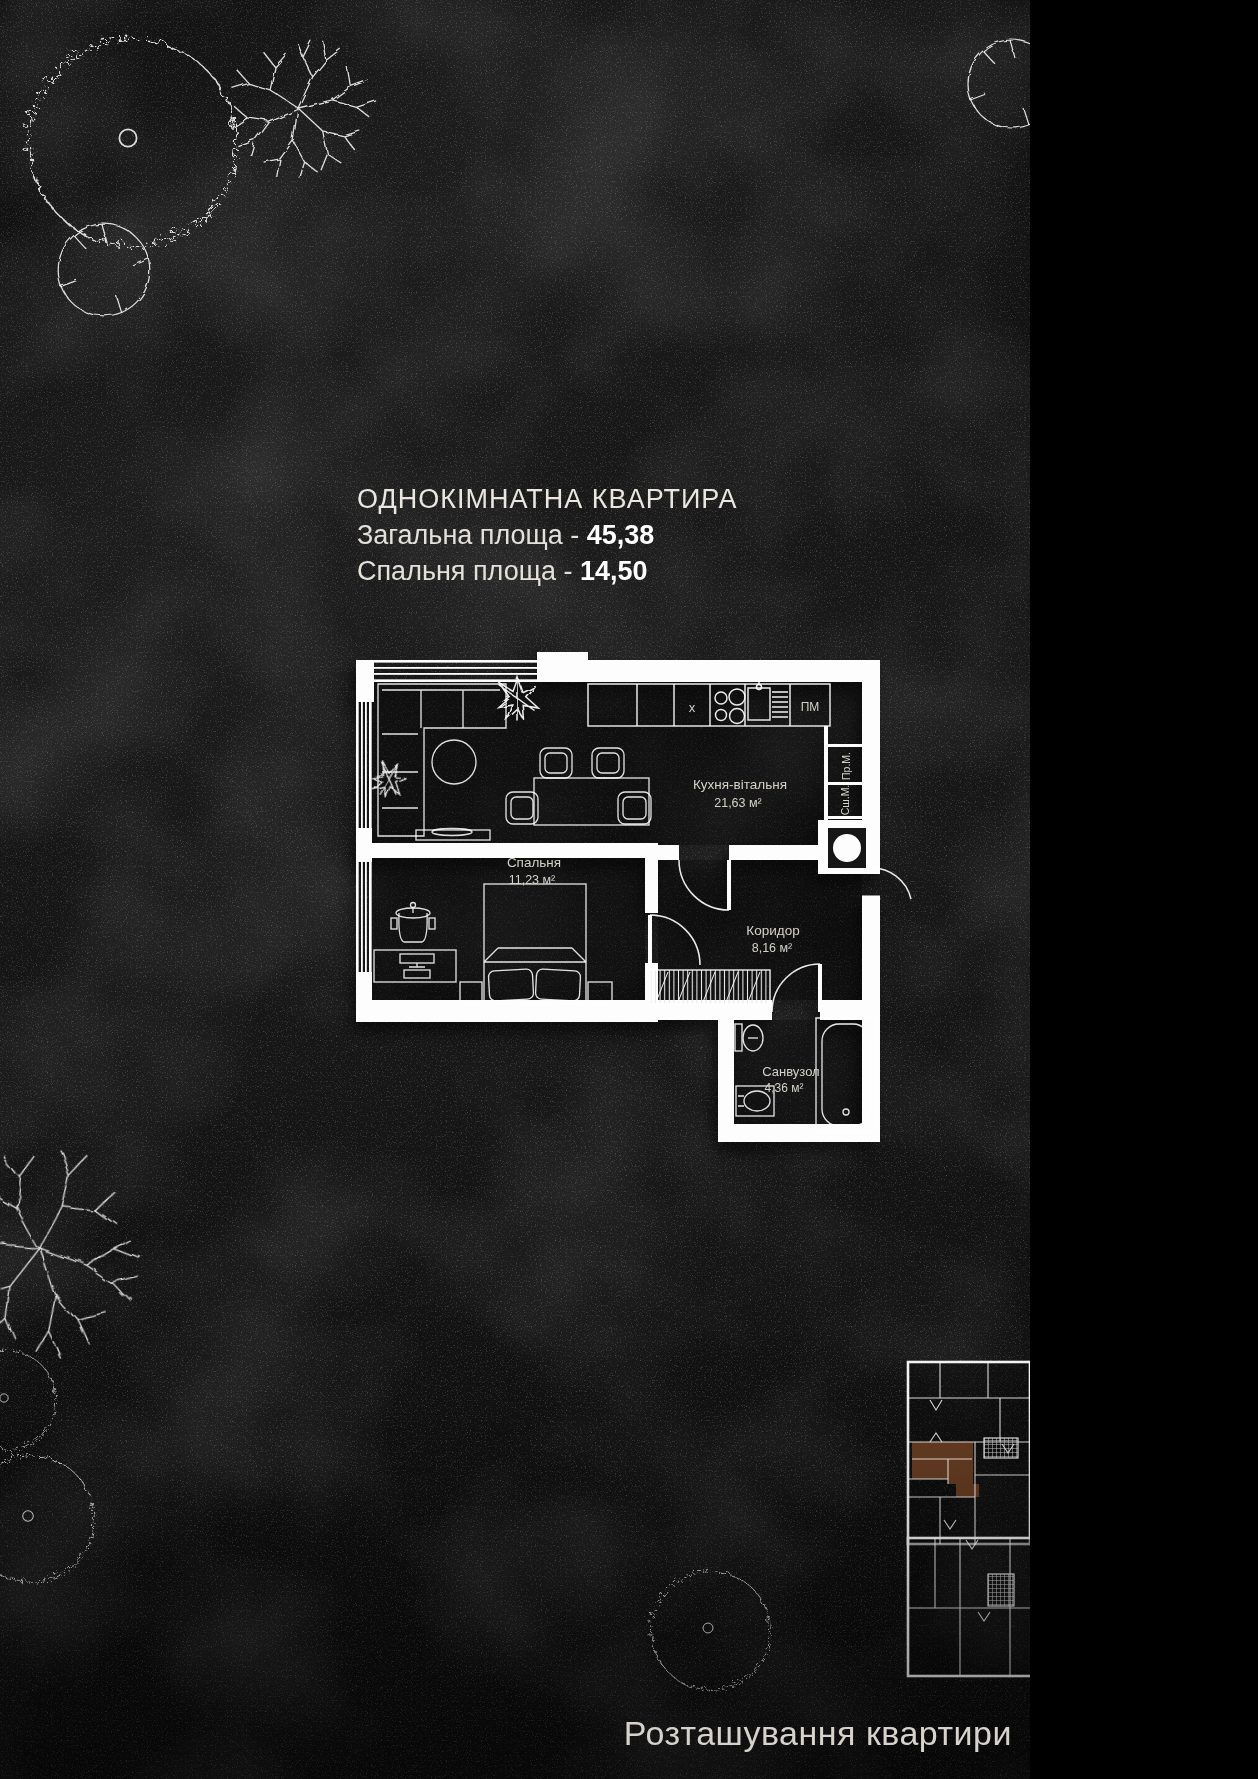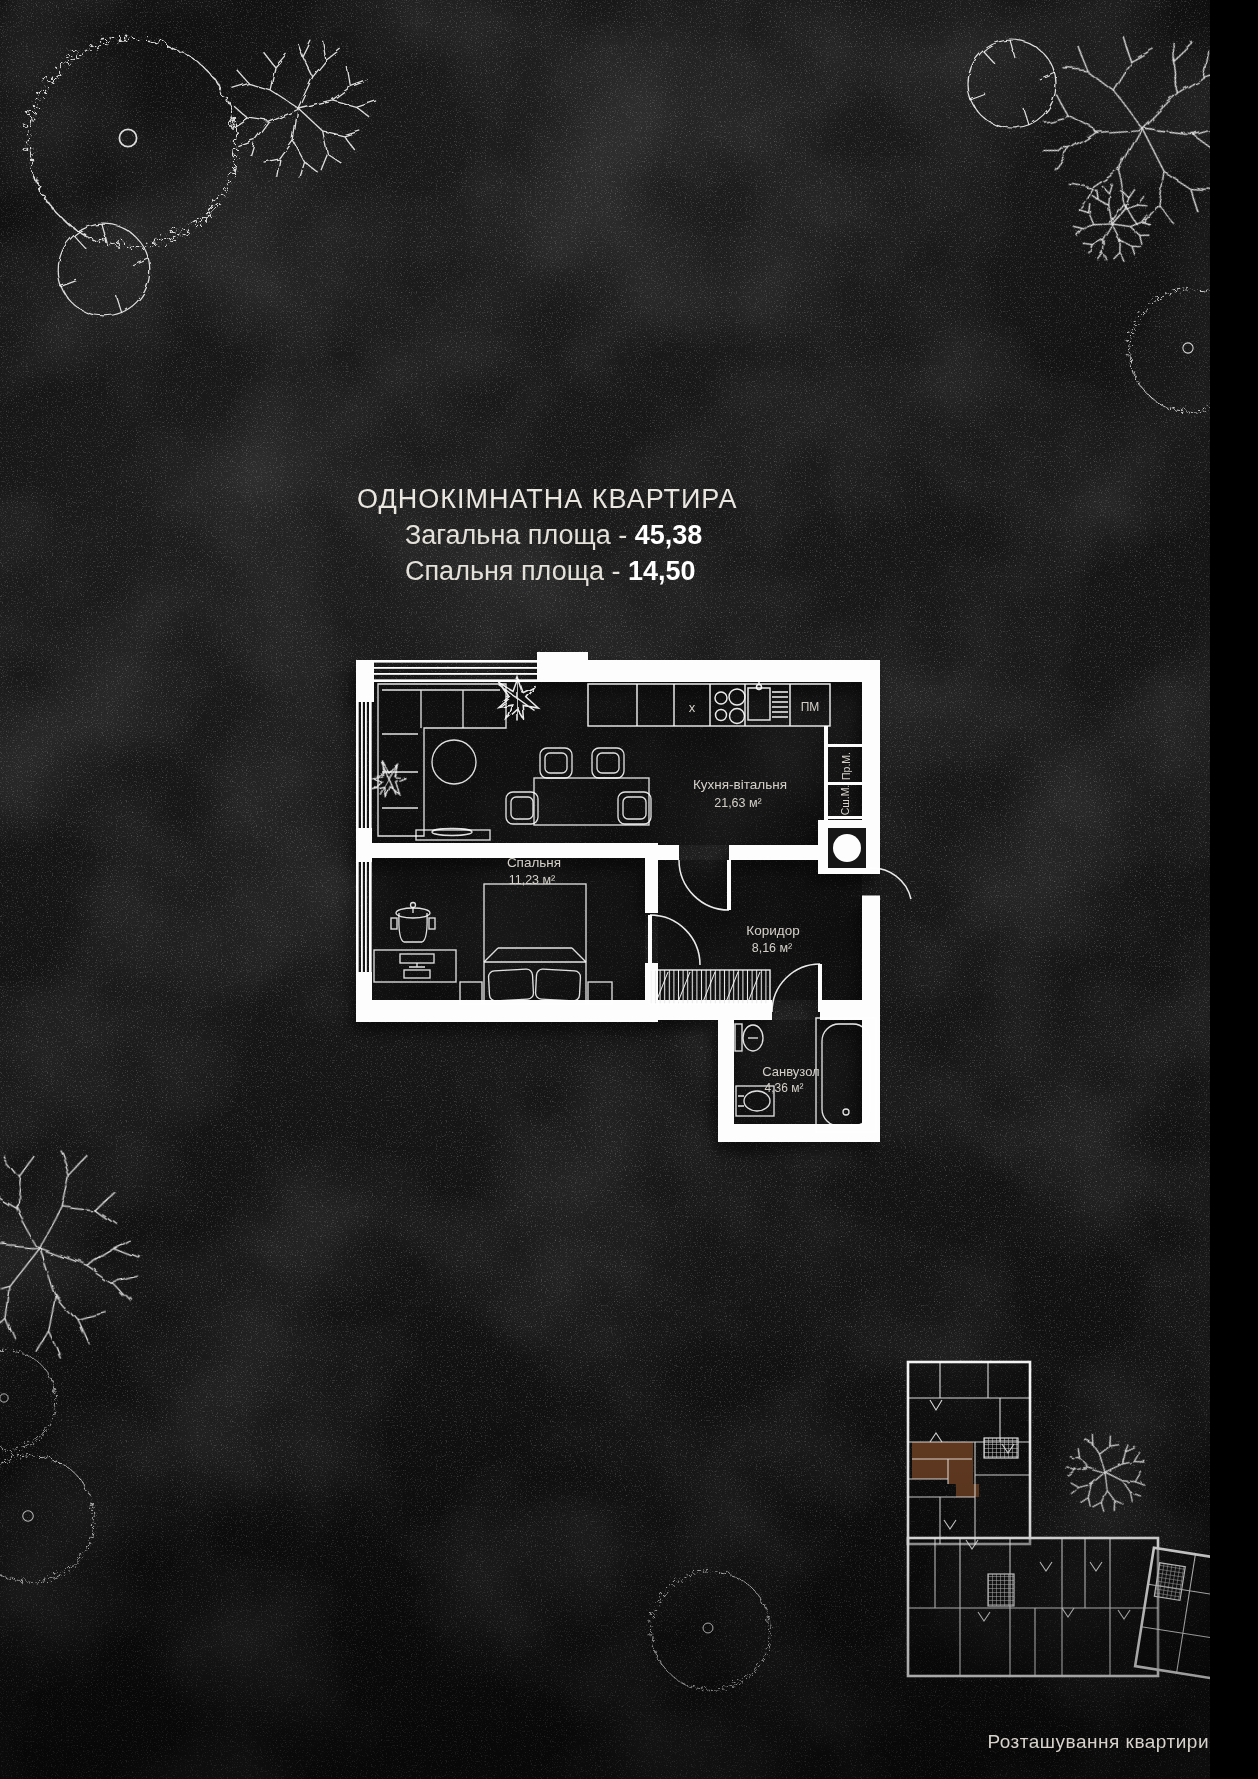--- a/index.html
+++ b/index.html
@@ -1,32 +1,32 @@
 <!DOCTYPE html>
 <html><head>
 <meta charset="utf-8">
 <style>
   html,body{margin:0;padding:0;background:#000;}
-  #page{position:relative;width:1210px;height:1779px;overflow:hidden;
+  #page{position:relative;width:1030px;height:1779px;overflow:hidden;
         font-family:"Liberation Sans","DejaVu Sans",sans-serif;
         background:
           radial-gradient(ellipse 950px 520px at 55% 7%, rgba(80,80,80,.22), transparent 62%),
           radial-gradient(ellipse 760px 520px at 18% 28%, rgba(70,70,70,.15), transparent 60%),
           radial-gradient(ellipse 1500px 1000px at 50% 42%, #1c1c1c, #0d0d0d 88%),
           #101010;}
   #scene{position:absolute;inset:0;}
   .vignette{position:absolute;inset:0;pointer-events:none;
         background:
           linear-gradient(to bottom, rgba(0,0,0,0) 78%, rgba(0,0,0,.35) 100%),
           radial-gradient(ellipse 145% 105% at 52% 36%, rgba(0,0,0,0) 52%, rgba(0,0,0,.5) 98%);}
   .header{position:absolute;left:357px;top:484px;color:#e9e6df;}
   .header .title{font-size:27px;letter-spacing:1px;color:#eae7e1;}
-  .header .line{font-size:27px;margin-top:5px;color:#e4e1da;margin-left:48px;}
+  .header .line{font-size:27px;margin-top:5px;color:#e4e1da;}
   .header .val{font-weight:bold;color:#fff;}
-  .caption{position:absolute;right:1px;bottom:26px;font-size:19px;color:#d7d3cc;letter-spacing:.5px;}
+  .caption{position:absolute;right:18px;bottom:26px;font-size:34px;color:#d7d3cc;letter-spacing:.5px;}
   svg text{font-family:"Liberation Sans","DejaVu Sans",sans-serif;fill:#d5d1ca;}
 </style>
 </head>
 <body>
 <div id="page">
 
 <svg id="scene" width="1258" height="1779" viewBox="0 0 1258 1779">
   <defs>
     <filter id="noiseF" x="0" y="0" width="100%" height="100%">
       <feTurbulence type="fractalNoise" baseFrequency="0.8" numOctaves="2" seed="7" stitchTiles="stitch"></feTurbulence>

